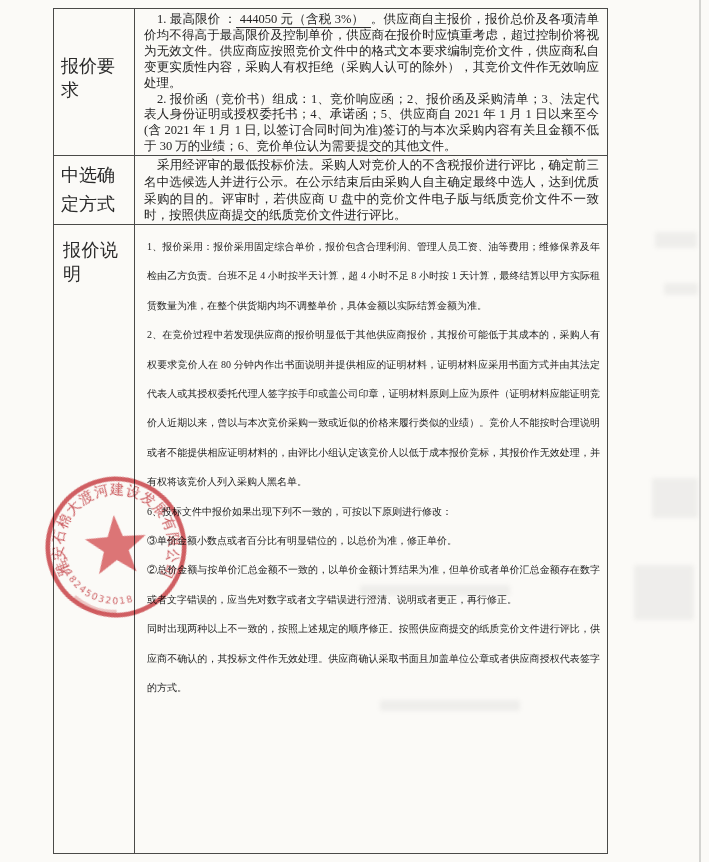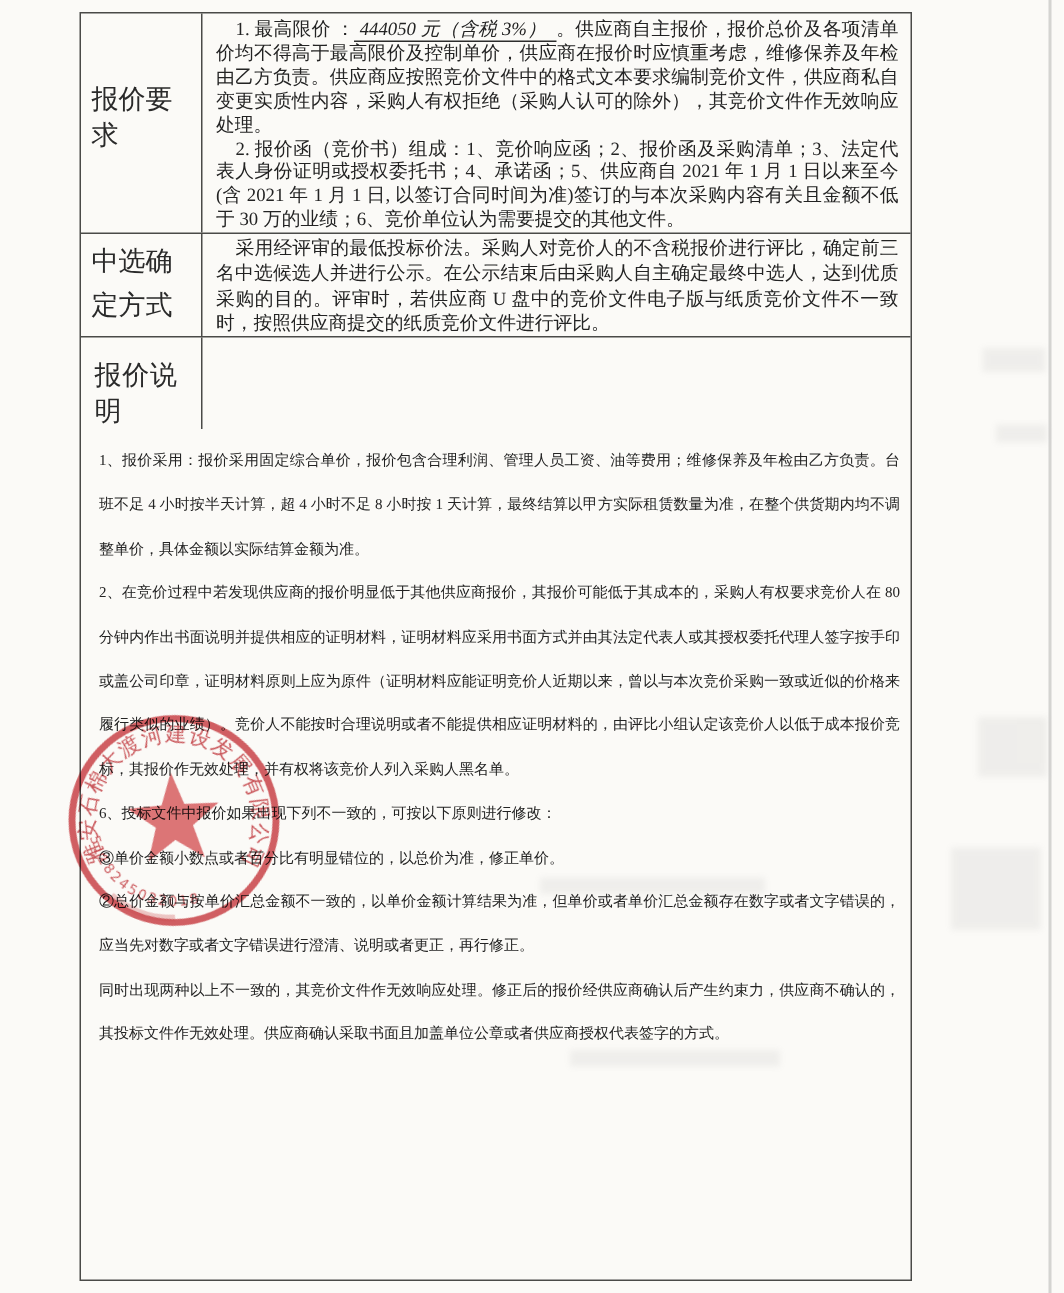--- a/index.html
+++ b/index.html
@@ -11,40 +11,40 @@
   }
   .page{position:relative;width:709px;height:862px;overflow:hidden;}
 
   
   .doc-table{
     position:absolute;left:53px;top:8px;width:555px;height:846px;
     box-sizing:border-box;border:1px solid #4a4a48;
     display:flex;flex-direction:column;
   }
   .t-row{display:flex;box-sizing:border-box;border-bottom:1px solid #4a4a48;}
-  .t-row:last-child{border-bottom:none;flex-direction:column;}
+  .t-row:last-child{border-bottom:none;}
   .row-1{height:147px;}
   .row-2{height:69px;}
   .row-3{flex:1;}
   .label-cell{
     width:81px;min-width:81px;box-sizing:border-box;
     border-right:1px solid #4a4a48;
     font-size:18px;color:#2a2a2a;
   }
   .row-1 .label-cell{padding:45px 4px 0 7px;}
   .row-2 .label-cell{padding:6px 4px 0 7px;line-height:29px;font-family:Liberation Mono, monospace;}
   .row-3 .label-cell{padding:13px 4px 0 9px;letter-spacing:.5px;}
   .content-cell{flex:1;overflow:hidden;box-sizing:border-box;}
   .row-1 .content-cell{padding:3px 8px 0 9px;font-size:12.5px;line-height:15.9px;}
   .row-2 .content-cell{padding:1px 8px 0 9px;font-size:12.5px;line-height:16.8px;}
   .row-3 .content-cell{padding:7px 7px 0 12px;font-size:10px;line-height:29.4px;}
   .content-cell p{margin:0;text-align:justify;}
   .row-1 .content-cell p,.row-2 .content-cell p{text-indent:13px;}
   .row-3 .content-cell p{text-indent:0;}
-  .u-line{border-bottom:1px solid #2d2d2d;padding-bottom:1px;font-style:italic;}
+  .u-line{border-bottom:1px solid #2d2d2d;padding-bottom:1px;}
 
   
   .seal{
     position:absolute;left:41px;top:472px;width:150px;height:150px;
     transform:rotate(22deg);
     mix-blend-mode:multiply;
     opacity:.92;
   }
   .seal svg{filter:blur(.35px);}
 
@@ -60,21 +60,21 @@
 
 <div class="page">
 
   <div class="doc-table">
 
     <div class="t-row row-1">
       <div class="label-cell">
         <span>报价要求</span>
       </div>
       <div class="content-cell">
-        <p><span>1. 最高限价 ：</span><span class="u-line">&nbsp;444050 元（含税 3%）&nbsp;&nbsp;</span><span>。供应商自主报价，报价总价及各项清单价均不得高于最高限价及控制单价，供应商在报价时应慎重考虑，维修保养及年检由乙方负责。供应商应按照竞价文件中的格式文本要求编制竞价文件，供应商私自变更实质性内容，采购人有权拒绝（采购人认可的除外），其竞价文件作无效响应处理。</span></p>
+        <p><span>1. 最高限价 ：</span><span class="u-line">&nbsp;444050 元（含税 3%）&nbsp;&nbsp;</span><span>。供应商自主报价，报价总价及各项清单价均不得高于最高限价及控制单价，供应商在报价时应慎重考虑，超过控制价将视为无效文件。供应商应按照竞价文件中的格式文本要求编制竞价文件，供应商私自变更实质性内容，采购人有权拒绝（采购人认可的除外），其竞价文件作无效响应处理。</span></p>
         <p>2. 报价函（竞价书）组成：1、竞价响应函；2、报价函及采购清单；3、法定代表人身份证明或授权委托书；4、承诺函；5、供应商自 2021 年 1 月 1 日以来至今(含 2021 年 1 月 1 日, 以签订合同时间为准)签订的与本次采购内容有关且金额不低于 30 万的业绩；6、竞价单位认为需要提交的其他文件。</p>
 
       </div>
     </div>
 
     <div class="t-row row-2">
       <div class="label-cell">
         <span>中选确定方式</span>
       </div>
       <div class="content-cell">
@@ -85,21 +85,21 @@
     <div class="t-row row-3">
       <div class="label-cell">
         <span>报价说明</span>
       </div>
       <div class="content-cell">
         <p>1、报价采用：报价采用固定综合单价，报价包含合理利润、管理人员工资、油等费用；维修保养及年检由乙方负责。台班不足 4 小时按半天计算，超 4 小时不足 8 小时按 1 天计算，最终结算以甲方实际租赁数量为准，在整个供货期内均不调整单价，具体金额以实际结算金额为准。</p>
         <p>2、在竞价过程中若发现供应商的报价明显低于其他供应商报价，其报价可能低于其成本的，采购人有权要求竞价人在 80 分钟内作出书面说明并提供相应的证明材料，证明材料应采用书面方式并由其法定代表人或其授权委托代理人签字按手印或盖公司印章，证明材料原则上应为原件（证明材料应能证明竞价人近期以来，曾以与本次竞价采购一致或近似的价格来履行类似的业绩）。竞价人不能按时合理说明或者不能提供相应证明材料的，由评比小组认定该竞价人以低于成本报价竞标，其报价作无效处理，并有权将该竞价人列入采购人黑名单。</p>
         <p>6、投标文件中报价如果出现下列不一致的，可按以下原则进行修改：</p>
         <p>③单价金额小数点或者百分比有明显错位的，以总价为准，修正单价。</p>
         <p>②总价金额与按单价汇总金额不一致的，以单价金额计算结果为准，但单价或者单价汇总金额存在数字或者文字错误的，应当先对数字或者文字错误进行澄清、说明或者更正，再行修正。</p>
-        <p>同时出现两种以上不一致的，其竞价文件作无效响应处理。修正后的报价经供应商确认后产生约束力，供应商不确认的，其投标文件作无效处理。供应商确认采取书面且加盖单位公章或者供应商授权代表签字的方式。</p>
+        <p>同时出现两种以上不一致的，按照上述规定的顺序修正。按照供应商提交的纸质竞价文件进行评比，供应商不确认的，其投标文件作无效处理。供应商确认采取书面且加盖单位公章或者供应商授权代表签字的方式。</p>
       </div>
     </div>
 
   </div>
 
   <div class="seal">
     <svg width="150" height="150" viewBox="0 0 150 150">
       <defs>
         <path id="sealTopArc" d="M 42.4 116.8 A 53 53 0 1 1 125.4 91.4" fill="none"></path>
         <path id="sealBottomArc" d="M 26.7 105.2 A 57 57 0 0 0 113.1 117.4" fill="none"></path>

